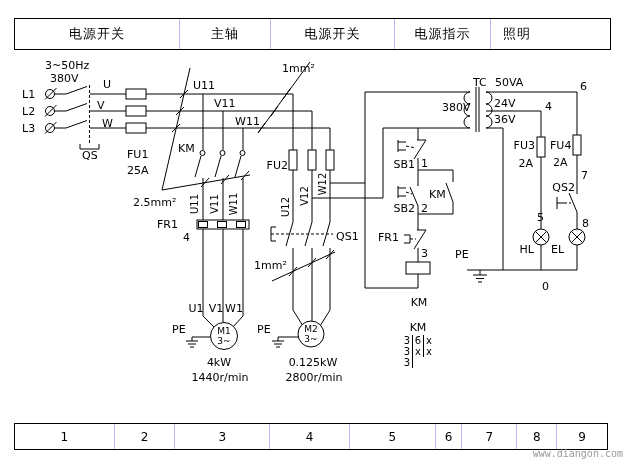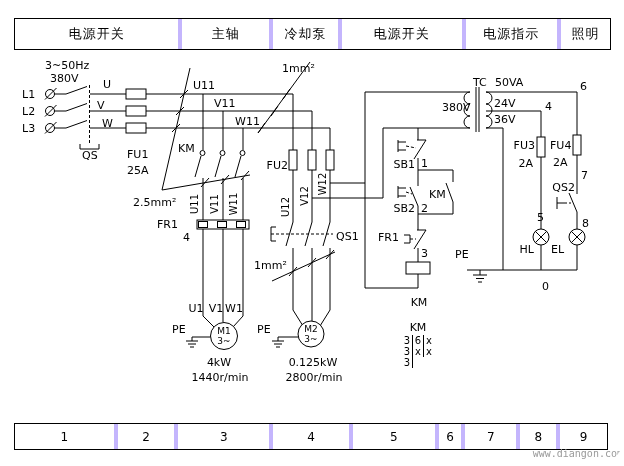--- a/index.html
+++ b/index.html
@@ -1,19 +1,19 @@
 <!DOCTYPE html>
 <html><head>
 <meta charset="utf-8">
 <style>
   html,body{margin:0;padding:0;background:#fff;}
   #stage{position:relative;width:624px;height:466px;background:#fff;overflow:hidden;
-         font-family:"DejaVu Sans",sans-serif;color:#000;border-radius:30px;}
+         font-family:"DejaVu Sans",sans-serif;color:#000;}
   .tbl{position:absolute;display:flex;border:1px solid #000;box-sizing:border-box;background:#fff;}
-  .tbl .cell{box-sizing:border-box;border-left:4px solid #c4b5fd;display:flex;align-items:center;
+  .tbl .cell{box-sizing:border-box;border-left:1px solid #c4b5fd;display:flex;align-items:center;
              justify-content:center;font-size:13px;letter-spacing:1px;}
   .tbl .cell:first-child{border-left:none;}
   #toptbl{left:14px;top:18px;width:597px;height:32px;}
   #bottbl{left:14px;top:423px;width:594px;height:27px;font-size:12px;}
   #bottbl .cell{font-size:12px;letter-spacing:0;}
   #wm{position:absolute;right:1px;top:448px;font-size:10px;color:#9a9a9a;
       font-family:"DejaVu Sans Mono",monospace;}
   svg{position:absolute;left:0;top:0;}
   svg text{font-family:"DejaVu Sans",sans-serif;font-size:11px;fill:#000;}
   svg text.sm{font-size:10px;}
@@ -23,21 +23,20 @@
   .box{stroke:#000;stroke-width:1;fill:#fff;}
 </style>
 </head>
 <body>
 
 <div id="stage">
 
   <div id="toptbl" class="tbl">
     <div class="cell" style="width:164px">电源开关</div>
     <div class="cell" style="width:91px">主轴</div>
-    <div class="cell" style="width:69px">冷却泵</div>
     <div class="cell" style="width:124px">电源开关</div>
     <div class="cell" style="width:96px">电源指示</div>
     <div class="cell" style="width:53px">照明</div>
   </div>
 
   <svg width="624" height="466" viewBox="0 0 624 466">
 
     <path class="wire" d="
       M54.5,94 H66 M90,94 H126 M146,94 H293 M293,94 V150
       M54.5,111 H66 M90,111 H126 M146,111 H312 M312,111 V150

